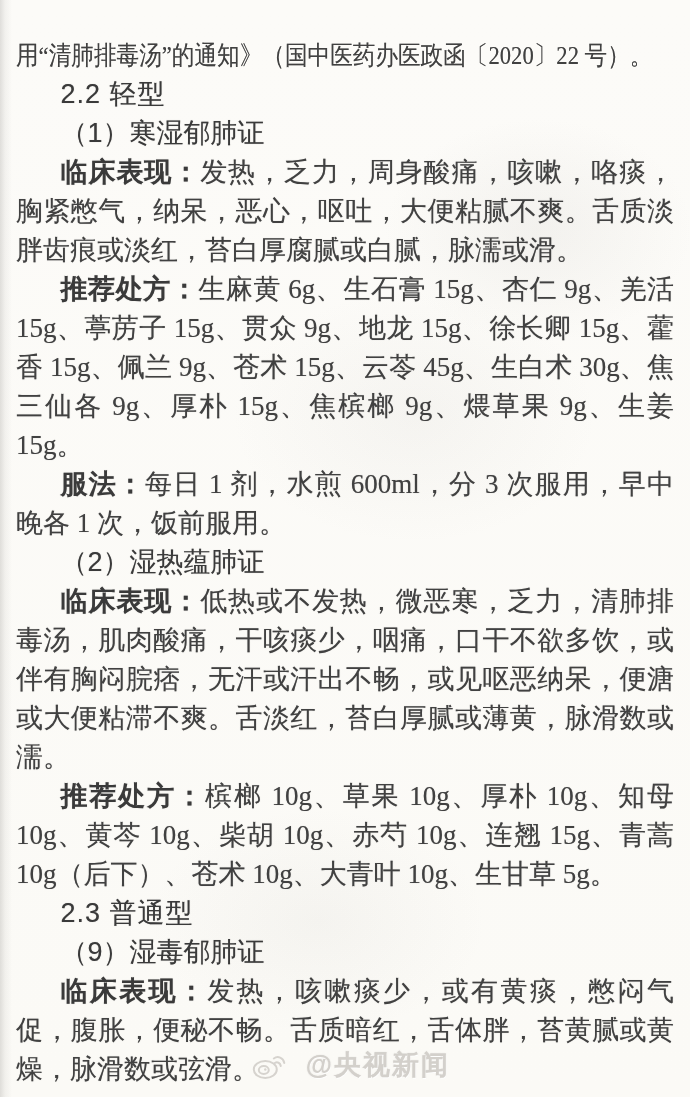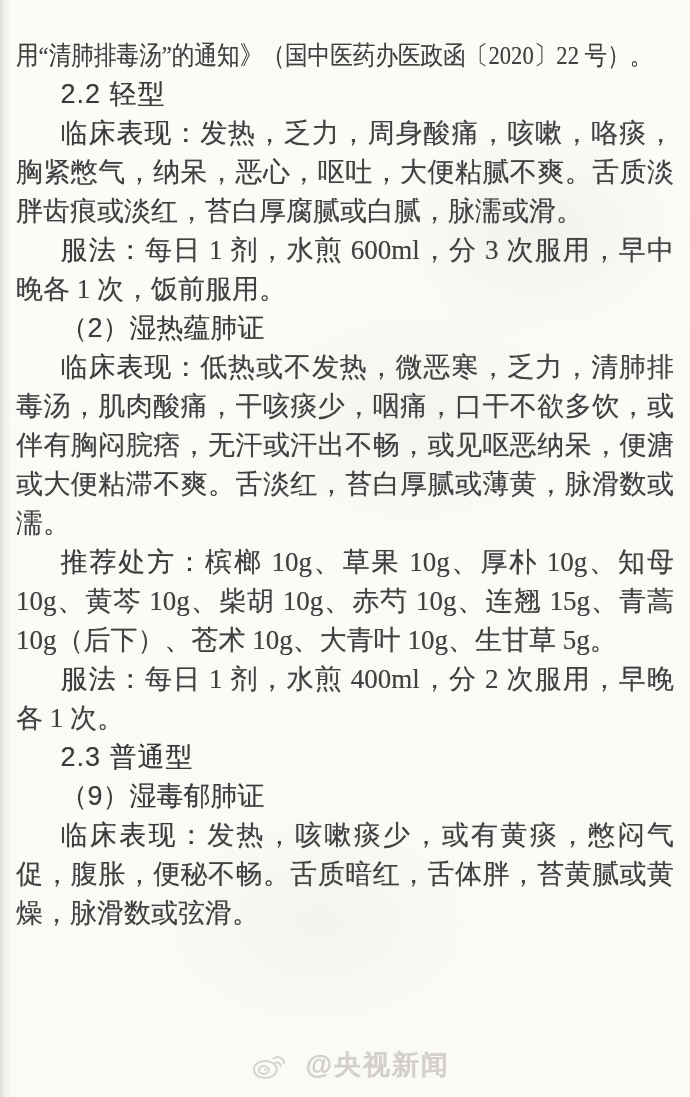--- a/index.html
+++ b/index.html
@@ -44,21 +44,21 @@
   .h{
     font-weight:400;
     text-indent:1.65em;
     margin-top:12px;
     font-family:"Liberation Sans","DejaVu Sans",sans-serif;
     color:#3a3a3a;
     letter-spacing:1px;
   }
   .sub{margin-top:6px;letter-spacing:0;}
   .lbl{
-    font-weight:400;
+    font-weight:700;
     font-family:"Liberation Sans","DejaVu Sans",sans-serif;
     color:#3a3a3a;
   }
   .watermark{
     position:absolute;
     left:50%;bottom:14px;
     transform:translateX(-47%);
     display:flex;align-items:center;gap:18px;
     color:#d3d0cb;
     font-size:27px;
@@ -75,33 +75,34 @@
 
 <div class="paper"></div>
 
 <div class="page">
   <div class="doc">
 
     <p class="intro">用“清肺排毒汤”的通知》（国中医药办医政函〔2020〕22 号）。</p>
 
     <p class="h">2.2 轻型</p>
 
+    <p class="h sub">（1）寒湿郁肺证</p>
 
     <p class="para"><span class="lbl">临床表现：</span><span>发热，乏力，周身酸痛，咳嗽，咯痰，胸紧憋气，纳呆，恶心，呕吐，大便粘腻不爽。舌质淡胖齿痕或淡红，苔白厚腐腻或白腻，脉濡或滑。</span></p>
 
+    <p class="para"><span class="lbl">推荐处方：</span><span>生麻黄 6g、生石膏 15g、杏仁 9g、羌活 15g、葶苈子 15g、贯众 9g、地龙 15g、徐长卿 15g、藿香 15g、佩兰 9g、苍术 15g、云苓 45g、生白术 30g、焦三仙各 9g、厚朴 15g、焦槟榔 9g、煨草果 9g、生姜 15g。</span></p>
 
     <p class="para"><span class="lbl">服法：</span><span>每日 1 剂，水煎 600ml，分 3 次服用，早中晚各 1 次，饭前服用。</span></p>
 
     <p class="h sub">（2）湿热蕴肺证</p>
 
     <p class="para"><span class="lbl">临床表现：</span><span>低热或不发热，微恶寒，乏力，清肺排毒汤，肌肉酸痛，干咳痰少，咽痛，口干不欲多饮，或伴有胸闷脘痞，无汗或汗出不畅，或见呕恶纳呆，便溏或大便粘滞不爽。舌淡红，苔白厚腻或薄黄，脉滑数或濡。</span></p>
 
     <p class="para"><span class="lbl">推荐处方：</span><span>槟榔 10g、草果 10g、厚朴 10g、知母 10g、黄芩 10g、柴胡 10g、赤芍 10g、连翘 15g、青蒿 10g（后下）、苍术 10g、大青叶 10g、生甘草 5g。</span></p>
 
-    <p class="para"><span class="lbl">服法：</span><span>每日 1 剂，水煎 400ml，分 2 次服用，早晚各 1 次。</span></p>
 
     <p class="h">2.3 普通型</p>
 
     <p class="h sub">（9）湿毒郁肺证</p>
 
     <p class="para"><span class="lbl">临床表现：</span><span>发热，咳嗽痰少，或有黄痰，憋闷气促，腹胀，便秘不畅。舌质暗红，舌体胖，苔黄腻或黄燥，脉滑数或弦滑。</span></p>
 
   </div>
 </div>
 

